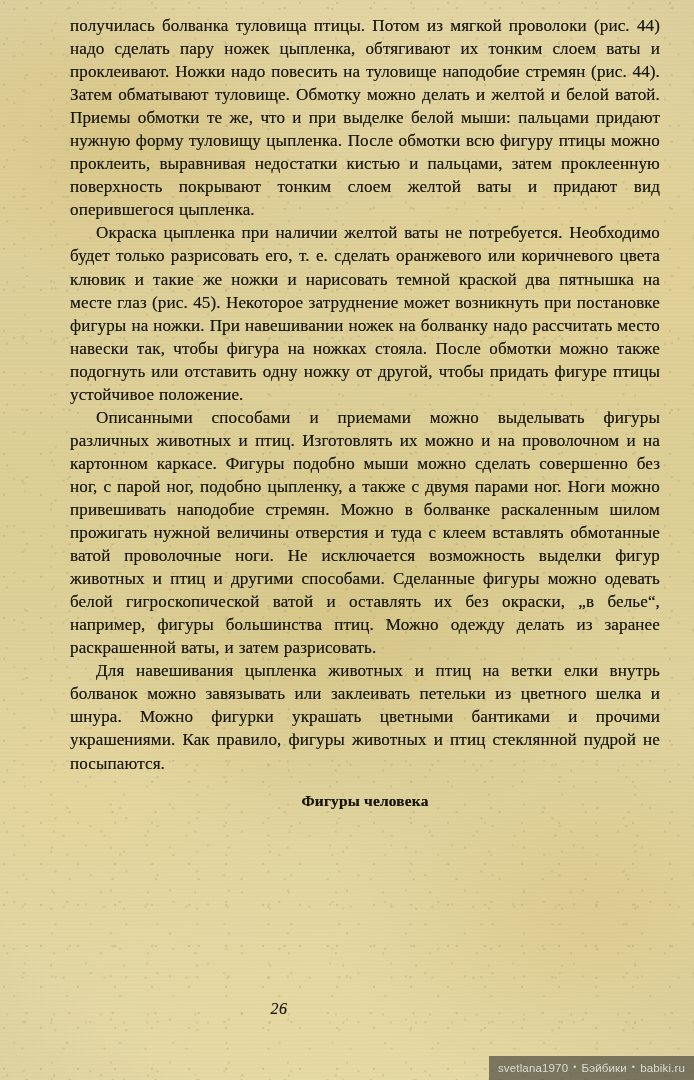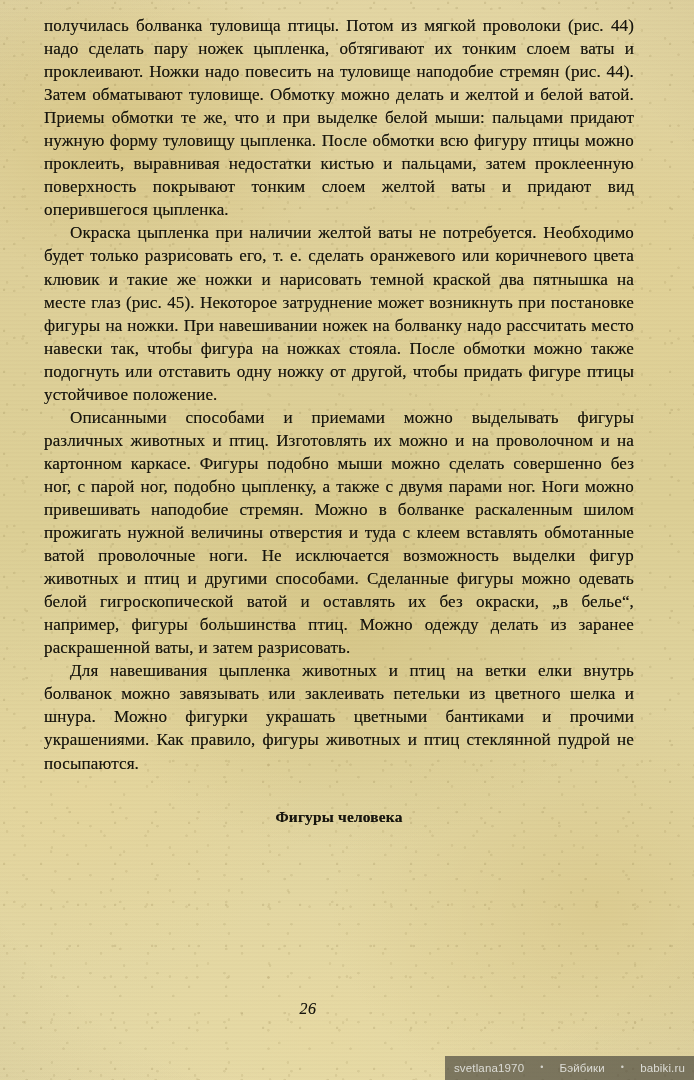--- a/index.html
+++ b/index.html
@@ -70,21 +70,21 @@
     pointer-events: none;
     background:
       radial-gradient(ellipse 120% 95% at 50% 50%,
         rgba(0,0,0,0) 55%,
         rgba(90,72,30,0.10) 82%,
         rgba(70,56,22,0.20) 100%);
   }
 
   .text-block {
     position: absolute;
-    left: 44px;
+    left: 70px;
     top: 14px;
     width: 590px;
     z-index: 2;
   }
 
   .para {
     margin: 0;
     font-size: 17.1px;
     line-height: 23.05px;
     text-align: justify;
@@ -96,21 +96,21 @@
 
   .para.indent {
     text-indent: 26px;
   }
 
   .para.cont {
     text-indent: 0;
   }
 
   .heading {
-    margin: 16px;
+    margin: 0;
     font-size: 15.4px;
     line-height: 23px;
     font-weight: bold;
     text-align: center;
     letter-spacing: .2px;
     text-shadow: 0 0 .6px rgba(20,18,10,0.6);
   }
 
   .gap-before-heading { height: 14px; }
   .gap-after-heading  { height: 5px; }
@@ -119,32 +119,31 @@
     position: absolute;
     top: 1000px;
     left: 0;
     width: 558px;
     text-align: center;
     font-size: 16px;
     font-style: italic;
     letter-spacing: .4px;
     z-index: 2;
     text-shadow: 0 0 .6px rgba(20,18,10,0.55);
-    margin-left: 29px;
   }
 
   .watermark {
     position: absolute;
     right: 0;
     bottom: 0;
     height: 24px;
     padding: 0 9px;
     display: flex;
     align-items: center;
-    gap: 16px;
+    gap: 5px;
     background: rgba(60,58,52,0.62);
     color: #dcdcd6;
     font-family: "Liberation Sans", "DejaVu Sans", sans-serif;
     font-size: 11.5px;
     letter-spacing: .15px;
     white-space: nowrap;
     z-index: 5;
   }
   .watermark .sep {
     font-size: 9px;

